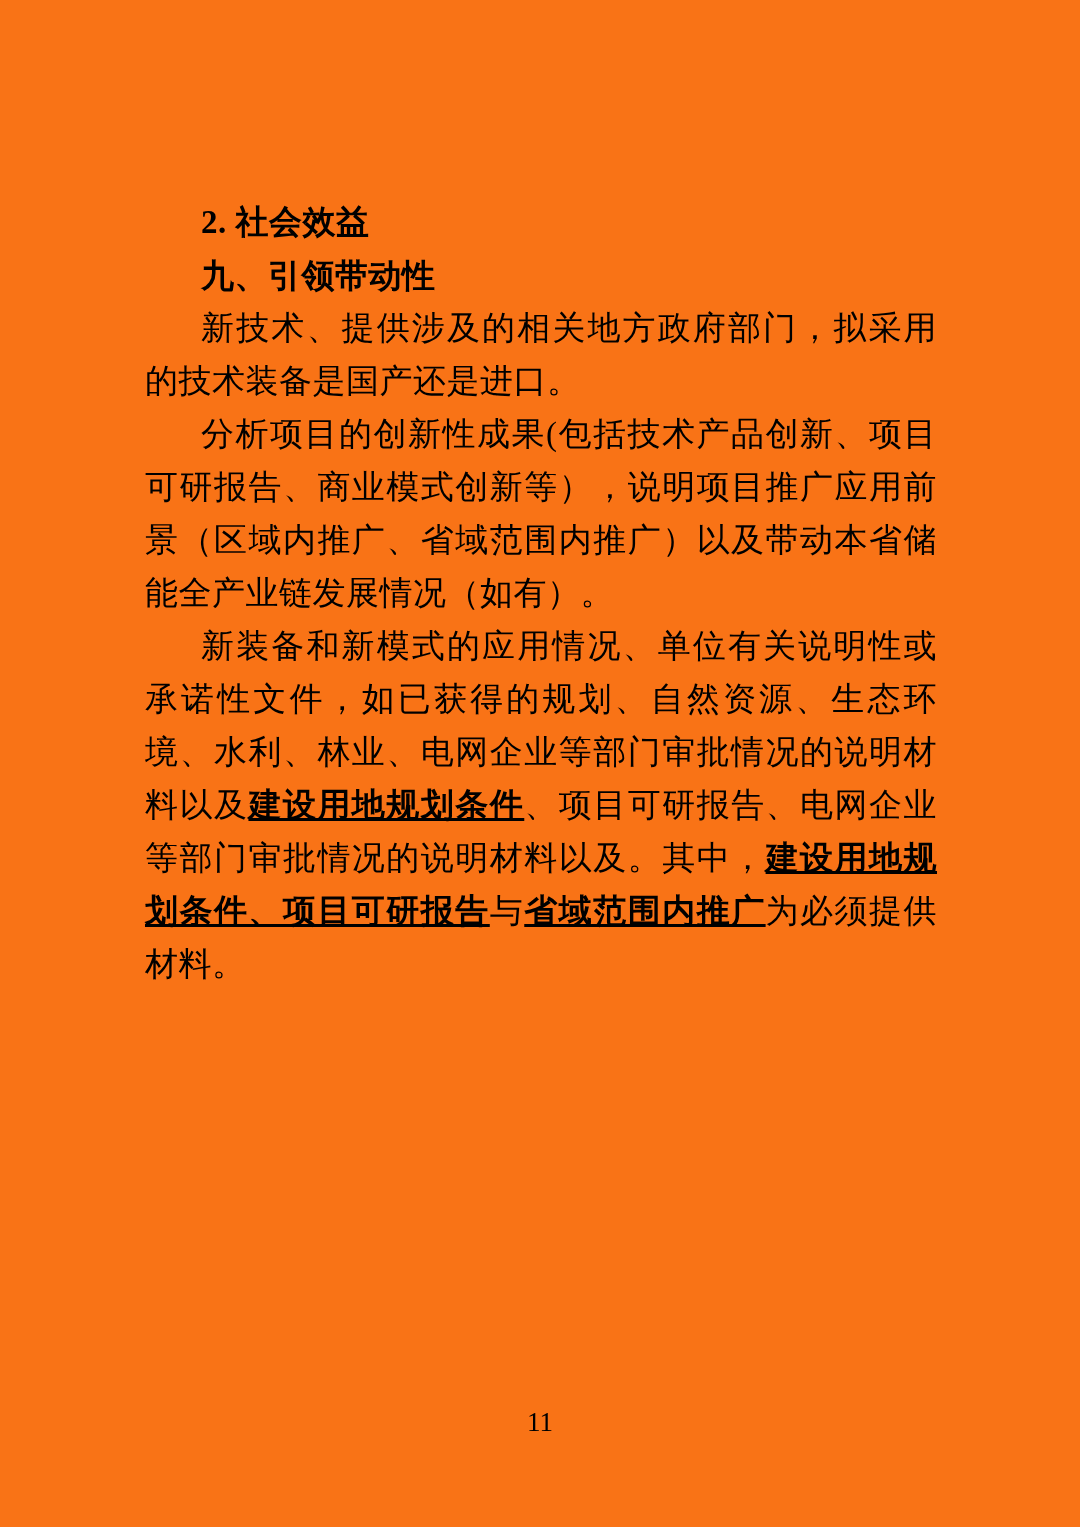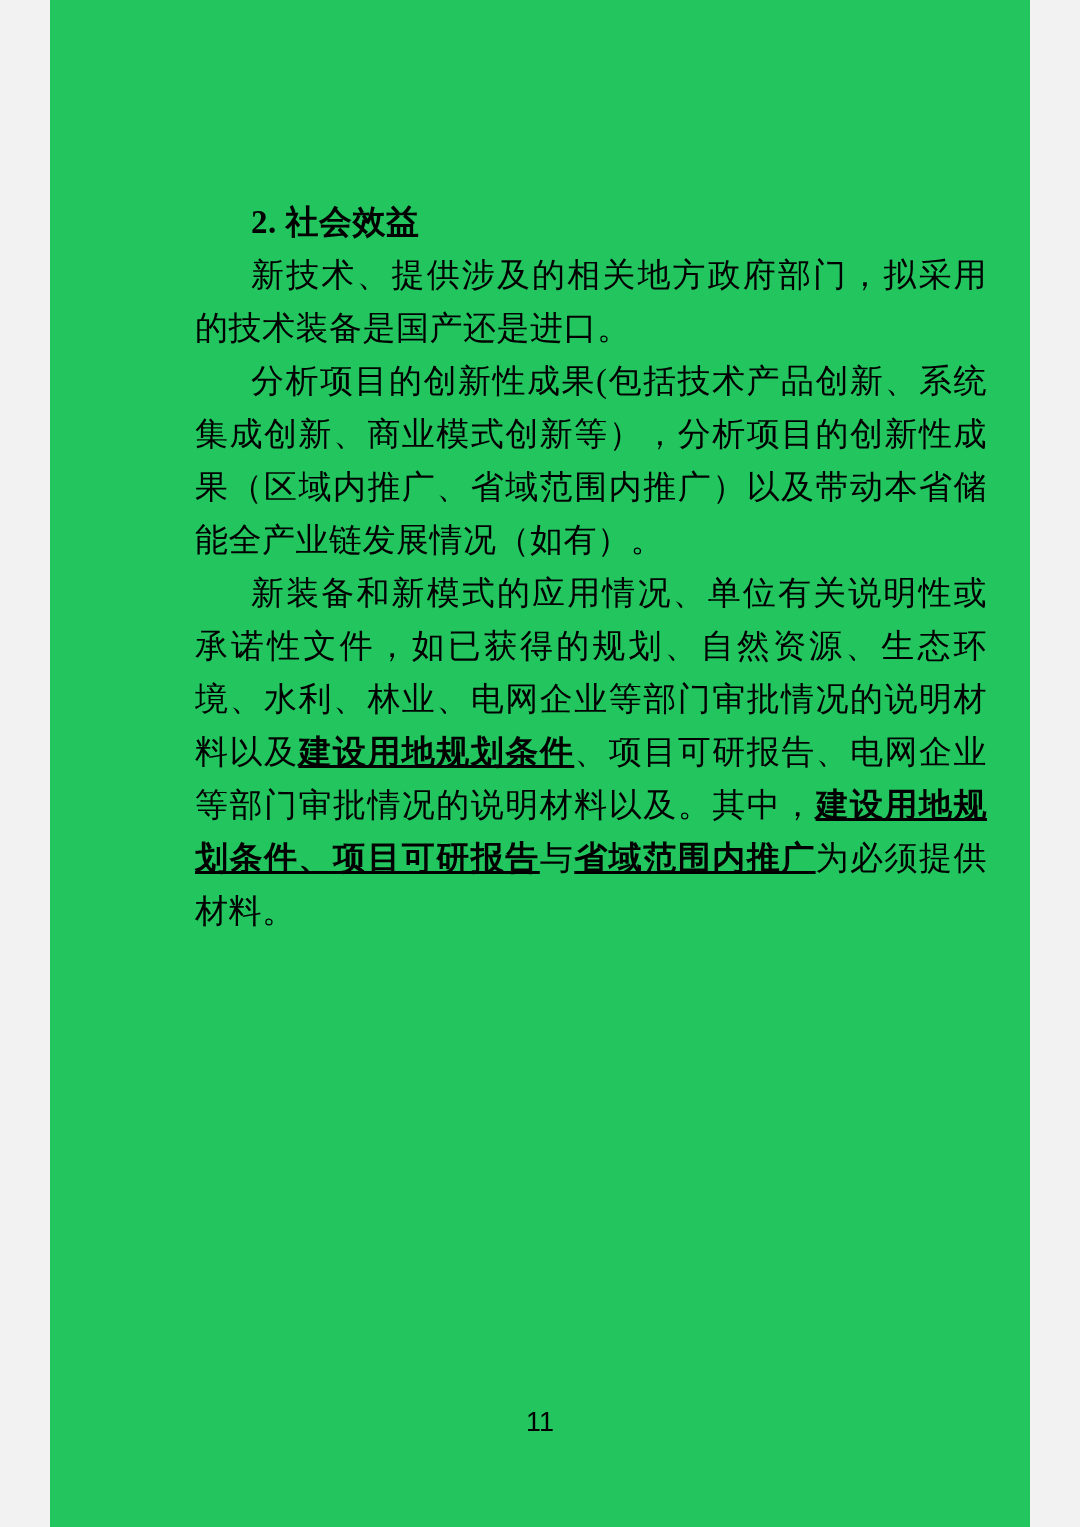--- a/index.html
+++ b/index.html
@@ -2,24 +2,24 @@
 <html><head>
 <meta charset="utf-8">
 <style>
   html, body {
     margin: 0;
     padding: 0;
     background: #f2f2f2;
   }
   .page {
     position: relative;
-    width: 980px;
+    width: 1080px;
     height: 1527px;
     margin: 0 auto;
-    background: #22c55e;
+    background: #f97316;
     color: #000000;
     overflow: hidden;
   }
   .content {
     position: absolute;
     left: 145px;
     top: 196px;
     width: 792px;
     font-family: "Liberation Serif", "DejaVu Serif", serif;
     font-size: 33px;
@@ -44,30 +44,31 @@
   .bold {
     font-weight: bold;
     text-decoration: underline;
   }
   .page-number {
     position: absolute;
     left: 0;
     right: 0;
     top: 1404px;
     text-align: center;
-    font-family: Liberation Sans, sans-serif;
+    font-family: Liberation Serif, serif;
     font-size: 27px;
     line-height: 36px;
     color: #000000;
   }
 </style>
 </head>
 <body>
 
 <div class="page">
   <div class="content">
     <p class="heading-serif">2. 社会效益</p>
+    <p class="heading-sans">九、引领带动性</p>
     <p class="body-para">新技术、提供涉及的相关地方政府部门，拟采用的技术装备是国产还是进口。</p>
-    <p class="body-para">分析项目的创新性成果(包括技术产品创新、系统集成创新、商业模式创新等），分析项目的创新性成果（区域内推广、省域范围内推广）以及带动本省储能全产业链发展情况（如有）。</p>
+    <p class="body-para">分析项目的创新性成果(包括技术产品创新、项目可研报告、商业模式创新等），说明项目推广应用前景（区域内推广、省域范围内推广）以及带动本省储能全产业链发展情况（如有）。</p>
     <p class="body-para"><span>新装备和新模式的应用情况、单位有关说明性或承诺性文件，如已获得的规划、自然资源、生态环境、水利、林业、电网企业等部门审批情况的说明材料以及</span><span class="bold">建设用地规划条件</span><span>、项目可研报告、电网企业等部门审批情况的说明材料以及。其中，</span><span class="bold">建设用地规划条件、项目可研报告</span><span>与</span><span class="bold">省域范围内推广</span><span>为必须提供材料。</span></p>
   </div>
   <div class="page-number">11</div>
 </div>
 
 </body></html>

